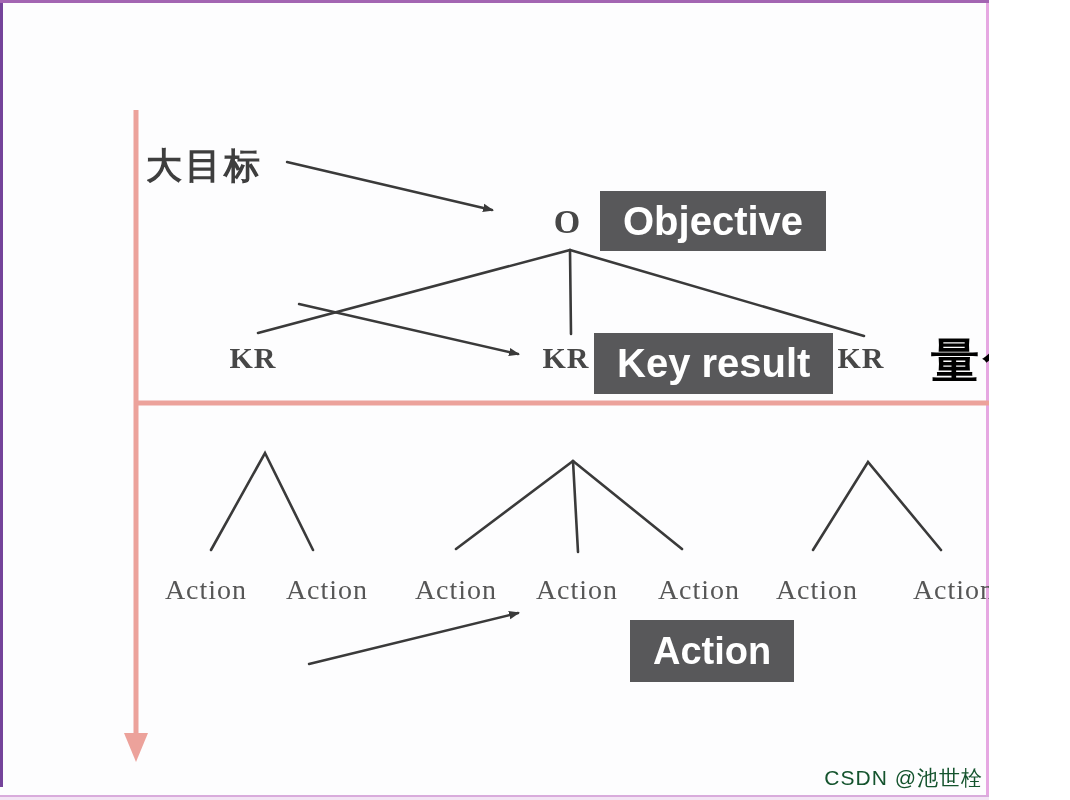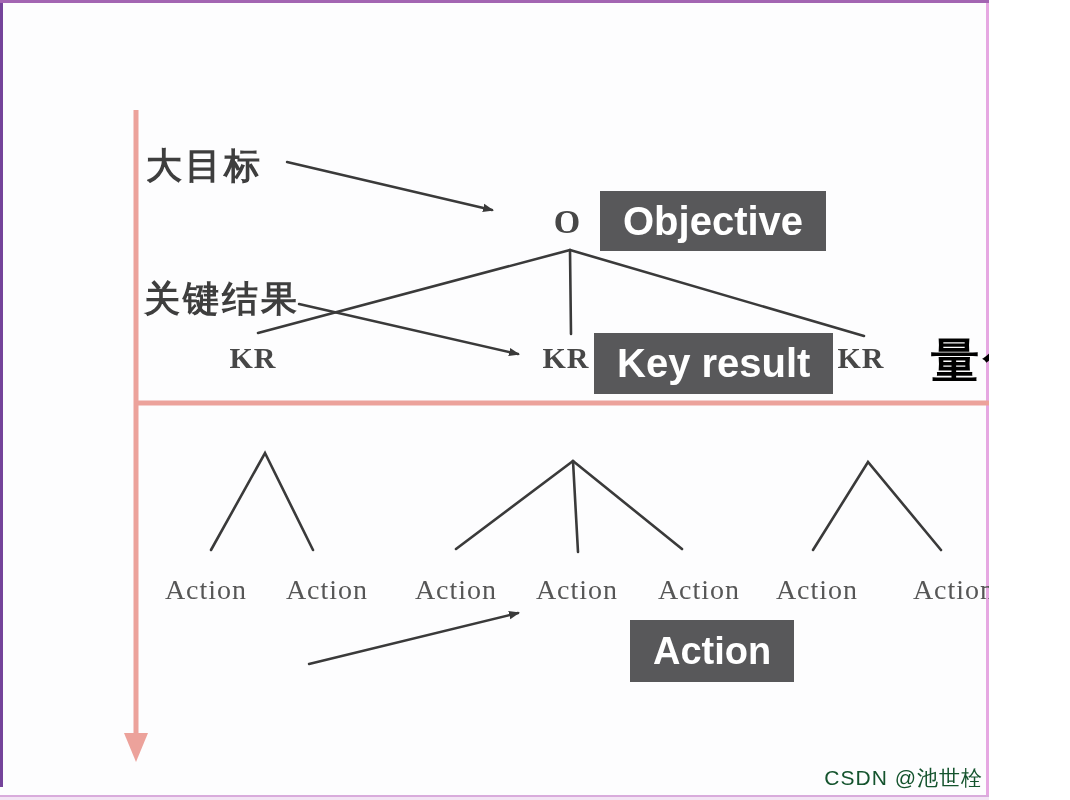--- a/index.html
+++ b/index.html
@@ -89,21 +89,20 @@
       <g>
         <line x1="573" y1="458" x2="456" y2="546"></line>
         <line x1="573" y1="458" x2="578" y2="549"></line>
         <line x1="573" y1="458" x2="682" y2="546"></line>
       </g>
       <polyline points="813,547 868,459 941,547"></polyline>
     </g>
   </svg>
 
   <div class="zh-label" style="left:146px;top:143px;">大目标</div>
-  <div class="zh-label" style="left:144px;top:276px;">关键结果</div>
 
   <div class="pink-label" style="left:931px;top:332px;">量化</div>
 
   <div class="serif-node node-o" style="left:567px;top:200px;">O</div>
   <div class="serif-node node-kr" style="left:253px;top:338px;">KR</div>
   <div class="serif-node node-kr" style="left:566px;top:338px;">KR</div>
   <div class="serif-node node-kr" style="left:861px;top:338px;">KR</div>
 
   <div class="serif-node node-action" style="left:206px;top:571px;">Action</div>
   <div class="serif-node node-action" style="left:327px;top:571px;">Action</div>

